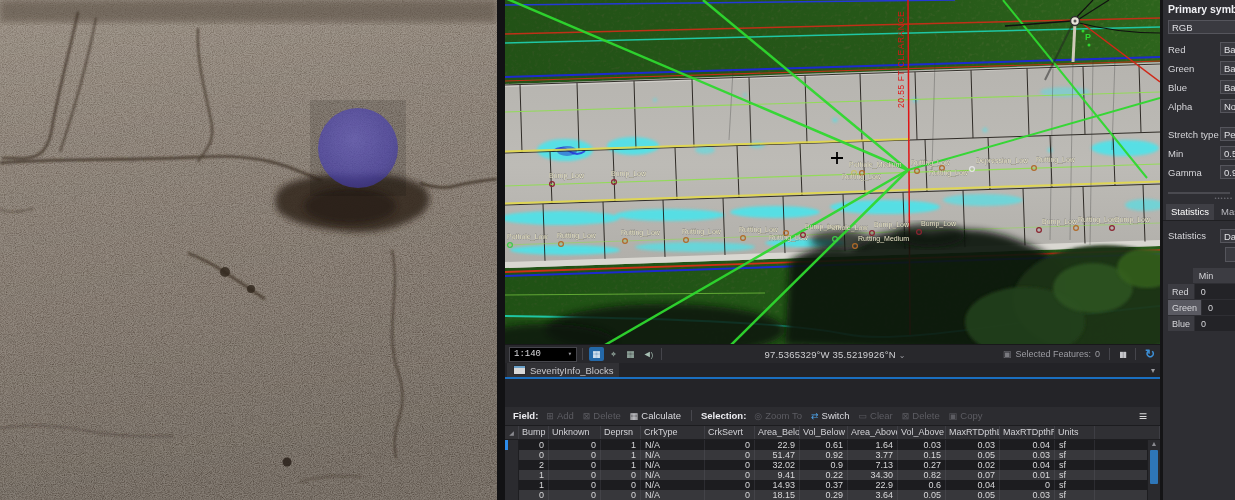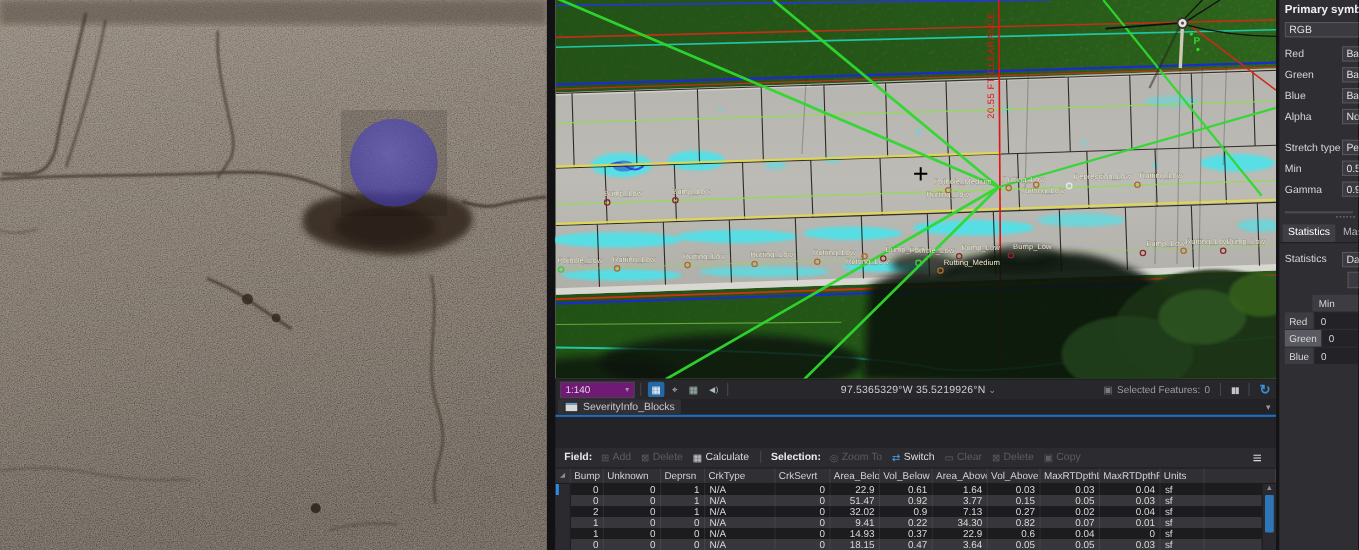--- a/index.html
+++ b/index.html
@@ -6,21 +6,21 @@
   .app{width:1235px;height:500px;display:flex;background:#1b1b1d;font-family:"Liberation Sans",sans-serif;overflow:hidden;position:relative;user-select:none;}
   
   .photo-pane{width:497px;height:500px;position:relative;overflow:hidden;background:#7b6c5f;}
   .photo-pane svg{display:block;}
   .pane-divider{width:8px;background:#121214;}
   
   .map-col{width:655px;display:flex;flex-direction:column;}
   .map-view{height:345px;position:relative;background:#9aa08c;overflow:hidden;}
   .map-view svg{display:block;}
   .map-status{height:18px;background:#28282c;border-top:1px solid #18181a;display:flex;align-items:center;color:#b8b8bc;font-size:10px;}
-  .scale-combo{width:58px;height:13px;background:#701a75;border:1px solid #46464c;margin-left:4px;display:flex;align-items:center;justify-content:space-between;padding:0 4px;font-size:9px;color:#dadade;}
+  .scale-combo{width:58px;height:13px;background:#000000;border:1px solid #46464c;margin-left:4px;display:flex;align-items:center;justify-content:space-between;padding:0 4px;font-size:9px;color:#dadade;font-family:Liberation Mono, monospace;}
   .ms-sep{width:1px;height:12px;background:#45454b;margin:0 5px;}
   .map-icon{width:15px;height:14px;display:flex;align-items:center;justify-content:center;font-size:9px;color:#a8c0b4;margin:0 1px;border-radius:2px;}
   .map-icon.active{background:#2468a8;color:#fff;}
   .coords{flex:1;text-align:center;font-size:9.5px;color:#cfcfd2;letter-spacing:.2px;}
   .coords .caret{color:#9a9aa0;font-size:8px;}
   .sb-right{display:flex;align-items:center;margin-right:5px;gap:4px;color:#9c9ca2;font-size:9px;}
   .pause-icon{font-size:8px;letter-spacing:-1px;color:#c6c6ca;}
   .refresh-icon{color:#3d8fd6;font-size:12px;font-weight:bold;}
   
   .table-panel{height:137px;display:flex;flex-direction:column;background:#242428;}
@@ -536,21 +536,21 @@
             <div class="tcell" style="flex: 1 1 0%;"></div>
           </div>
           <div class="trow even">
             <div class="tcell sel-cell" style="width: 14px;"></div>
             <div class="tcell num" style="width: 30px;">0</div>
             <div class="tcell num" style="width: 52px;">0</div>
             <div class="tcell num" style="width: 40px;">0</div>
             <div class="tcell" style="width: 64px;">N/A</div>
             <div class="tcell num" style="width: 50px;">0</div>
             <div class="tcell num" style="width: 45px;">18.15</div>
-            <div class="tcell num" style="width: 48px;">0.47</div>
+            <div class="tcell num" style="width: 48px;">0.29</div>
             <div class="tcell num" style="width: 50px;">3.64</div>
             <div class="tcell num" style="width: 48px;">0.05</div>
             <div class="tcell num" style="width: 54px;">0.05</div>
             <div class="tcell num" style="width: 55px;">0.03</div>
             <div class="tcell" style="width: 40px;">sf</div>
             <div class="tcell" style="flex: 1 1 0%;"></div>
           </div>
           <div class="vscroll">
           <div class="vs-arrow">▲</div>
           <div class="vs-thumb"></div>

